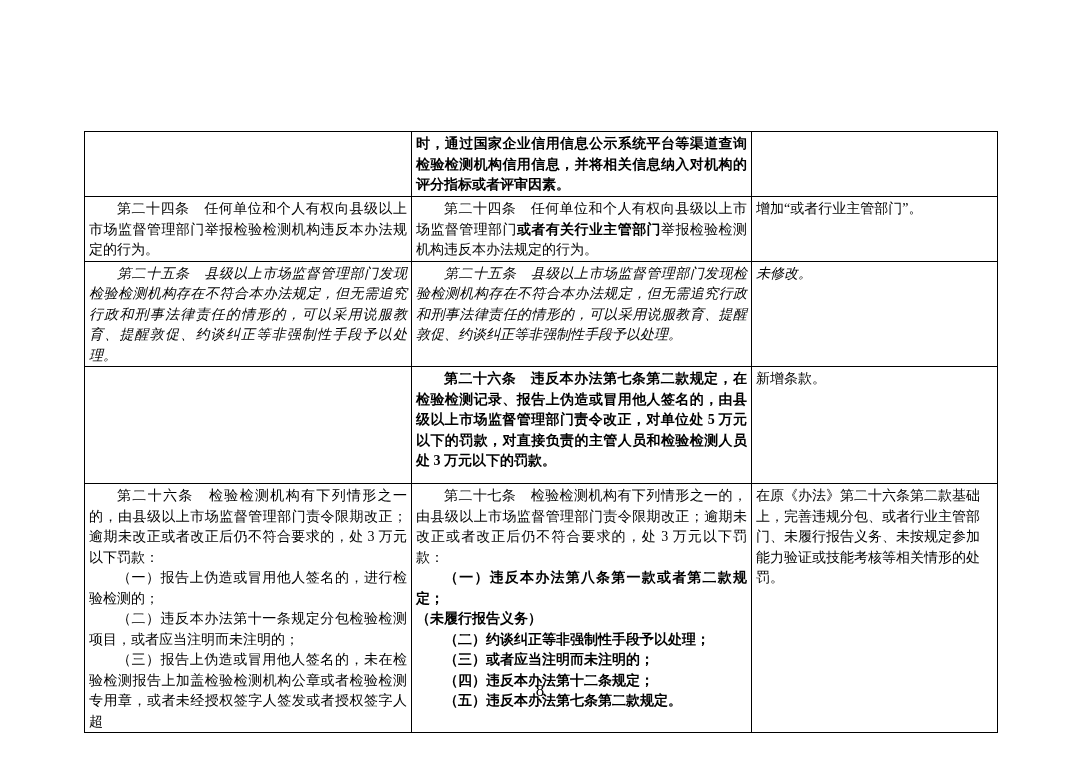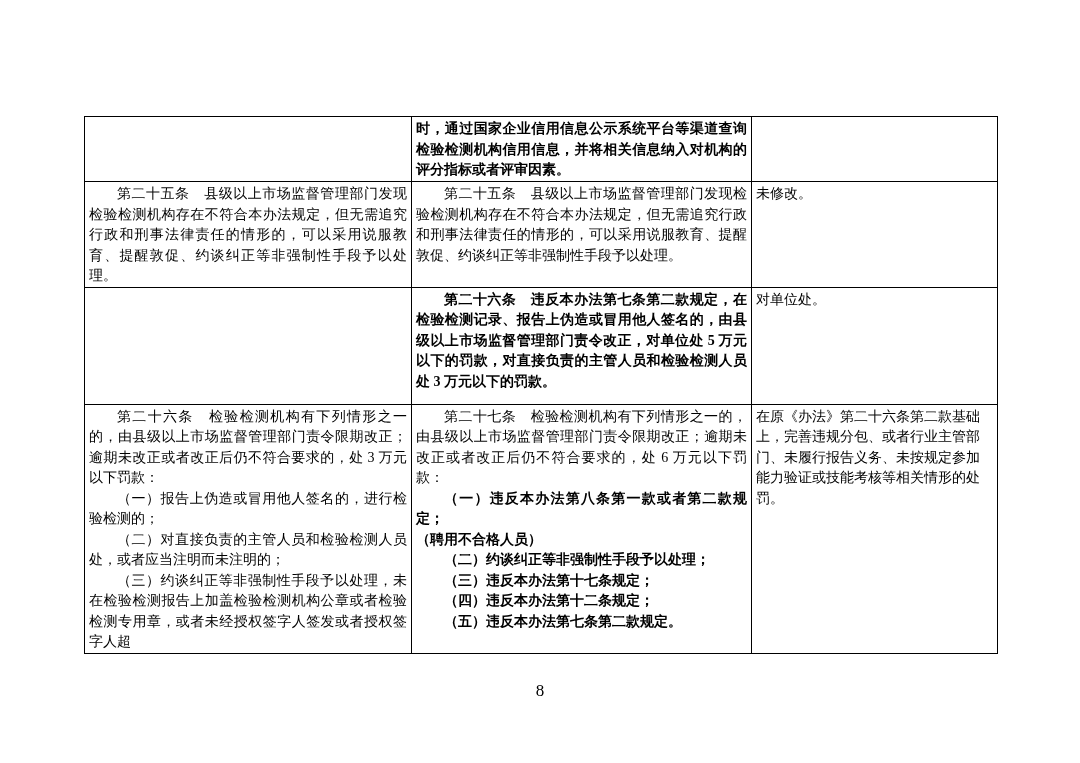--- a/index.html
+++ b/index.html
@@ -10,39 +10,39 @@
     color: #000000;
   }
   .canvas {
     position: relative;
     width: 1080px; height: 763px;
     background: #ffffff;
     overflow: hidden;
   }
   table.cmp {
     position: absolute;
-    left: 84px; top: 116px;
+    left: 84px; top: 131px;
     width: 913px;
     border-collapse: collapse;
     table-layout: fixed;
   }
   col.c-old  { width: 327px; }
   col.c-new  { width: 340px; }
   col.c-note { width: 246px; }
   td.cell {
     border: 1px solid #000000;
     vertical-align: top;
     padding: 2px 4px 0 4px;
     font-size: 14px;
     line-height: 20.5px;
     overflow: hidden;
   }
   tr.row-0 { height: 65px; }
   tr.row-1 { height: 58px; }
-  tr.row-2 { height: 75px; }
+  tr.row-2 { height: 75px; font-style: italic; }
   tr.row-3 { height: 117px; margin-top: 19px; }
   tr.row-4 { height: 213px; margin-top: 8px; }
   td.cell-old p.par, td.cell-new p.par { text-align: justify; }
   p.par { word-break: break-all; }
   p.par.indent { text-indent: 2em; }
   span.bold { font-weight: bold; }
   .page-num {
     position: absolute;
     left: 0; right: 0; top: 680px;
     text-align: center;
@@ -62,53 +62,64 @@
       <col class="c-note">
     </colgroup>
     <tbody id="table-body">
         <tr class="row-0">
           <td class="cell cell-old"></td>
           <td class="cell cell-new">
             <p class="par"><span class="bold">时，通过国家企业信用信息公示系统平台等渠道查询检验检测机构信用信息，并将相关信息纳入对机构的评分指标或者评审因素。</span></p>
           </td>
           <td class="cell cell-note"></td>
         </tr>
+        <tr class="row-1">
+          <td class="cell cell-old">
+            <p class="par indent"><span>第二十四条　任何单位和个人有权向县级以上市场监督管理部门举报检验检测机构违反本办法规定的行为。</span></p>
+          </td>
+          <td class="cell cell-new">
+            <p class="par indent"><span>第二十四条　任何单位和个人有权向县级以上市场监督管理部门</span><span class="bold">或者有关行业主管部门</span><span>举报检验检测机构违反本办法规定的行为。</span></p>
+          </td>
+          <td class="cell cell-note">
+            <p class="par"><span>增加“或者行业主管部门”。</span></p>
+          </td>
+        </tr>
         <tr class="row-2">
           <td class="cell cell-old">
             <p class="par indent"><span>第二十五条　县级以上市场监督管理部门发现检验检测机构存在不符合本办法规定，但无需追究行政和刑事法律责任的情形的，可以采用说服教育、提醒敦促、约谈纠正等非强制性手段予以处理。</span></p>
           </td>
           <td class="cell cell-new">
             <p class="par indent"><span>第二十五条　县级以上市场监督管理部门发现检验检测机构存在不符合本办法规定，但无需追究行政和刑事法律责任的情形的，可以采用说服教育、提醒敦促、约谈纠正等非强制性手段予以处理。</span></p>
           </td>
           <td class="cell cell-note">
             <p class="par"><span>未修改。</span></p>
           </td>
         </tr>
         <tr class="row-3">
           <td class="cell cell-old"></td>
           <td class="cell cell-new">
             <p class="par indent"><span class="bold">第二十六条　违反本办法第七条第二款规定，在检验检测记录、报告上伪造或冒用他人签名的，由县级以上市场监督管理部门责令改正，对单位处 5 万元以下的罚款，对直接负责的主管人员和检验检测人员处 3 万元以下的罚款。</span></p>
           </td>
           <td class="cell cell-note">
-            <p class="par"><span>对单位处。</span></p>
+            <p class="par"><span>新增条款。</span></p>
           </td>
         </tr>
         <tr class="row-4">
           <td class="cell cell-old">
             <p class="par indent"><span>第二十六条　检验检测机构有下列情形之一的，由县级以上市场监督管理部门责令限期改正；逾期未改正或者改正后仍不符合要求的，处 3 万元以下罚款：</span></p>
             <p class="par indent"><span>（一）报告上伪造或冒用他人签名的，进行检验检测的；</span></p>
-            <p class="par indent"><span>（二）对直接负责的主管人员和检验检测人员处，或者应当注明而未注明的；</span></p>
-            <p class="par indent"><span>（三）约谈纠正等非强制性手段予以处理，未在检验检测报告上加盖检验检测机构公章或者检验检测专用章，或者未经授权签字人签发或者授权签字人超</span></p>
+            <p class="par indent"><span>（二）违反本办法第十一条规定分包检验检测项目，或者应当注明而未注明的；</span></p>
+            <p class="par indent"><span>（三）报告上伪造或冒用他人签名的，未在检验检测报告上加盖检验检测机构公章或者检验检测专用章，或者未经授权签字人签发或者授权签字人超</span></p>
           </td>
           <td class="cell cell-new">
-            <p class="par indent"><span>第二十七条　检验检测机构有下列情形之一的，由县级以上市场监督管理部门责令限期改正；逾期未改正或者改正后仍不符合要求的，处 6 万元以下罚款：</span></p>
+            <p class="par indent"><span>第二十七条　检验检测机构有下列情形之一的，由县级以上市场监督管理部门责令限期改正；逾期未改正或者改正后仍不符合要求的，处 3 万元以下罚款：</span></p>
             <p class="par indent"><span class="bold">（一）违反本办法第八条第一款或者第二款规定；</span></p>
-            <p class="par"><span class="bold">（聘用不合格人员）</span></p>
+            <p class="par"><span class="bold">（未履行报告义务）</span></p>
             <p class="par indent"><span class="bold">（二）约谈纠正等非强制性手段予以处理；</span></p>
-            <p class="par indent"><span class="bold">（三）违反本办法第十七条规定；</span></p>
+            <p class="par indent"><span class="bold">（三）或者应当注明而未注明的；</span></p>
             <p class="par indent"><span class="bold">（四）违反本办法第十二条规定；</span></p>
             <p class="par indent"><span class="bold">（五）违反本办法第七条第二款规定。</span></p>
           </td>
           <td class="cell cell-note">
             <p class="par"><span>在原《办法》第二十六条第二款基础上，完善违规分包、或者行业主管部门、未履行报告义务、未按规定参加能力验证或技能考核等相关情形的处罚。</span></p>
           </td>
         </tr>
       </tbody>
   </table>
 

